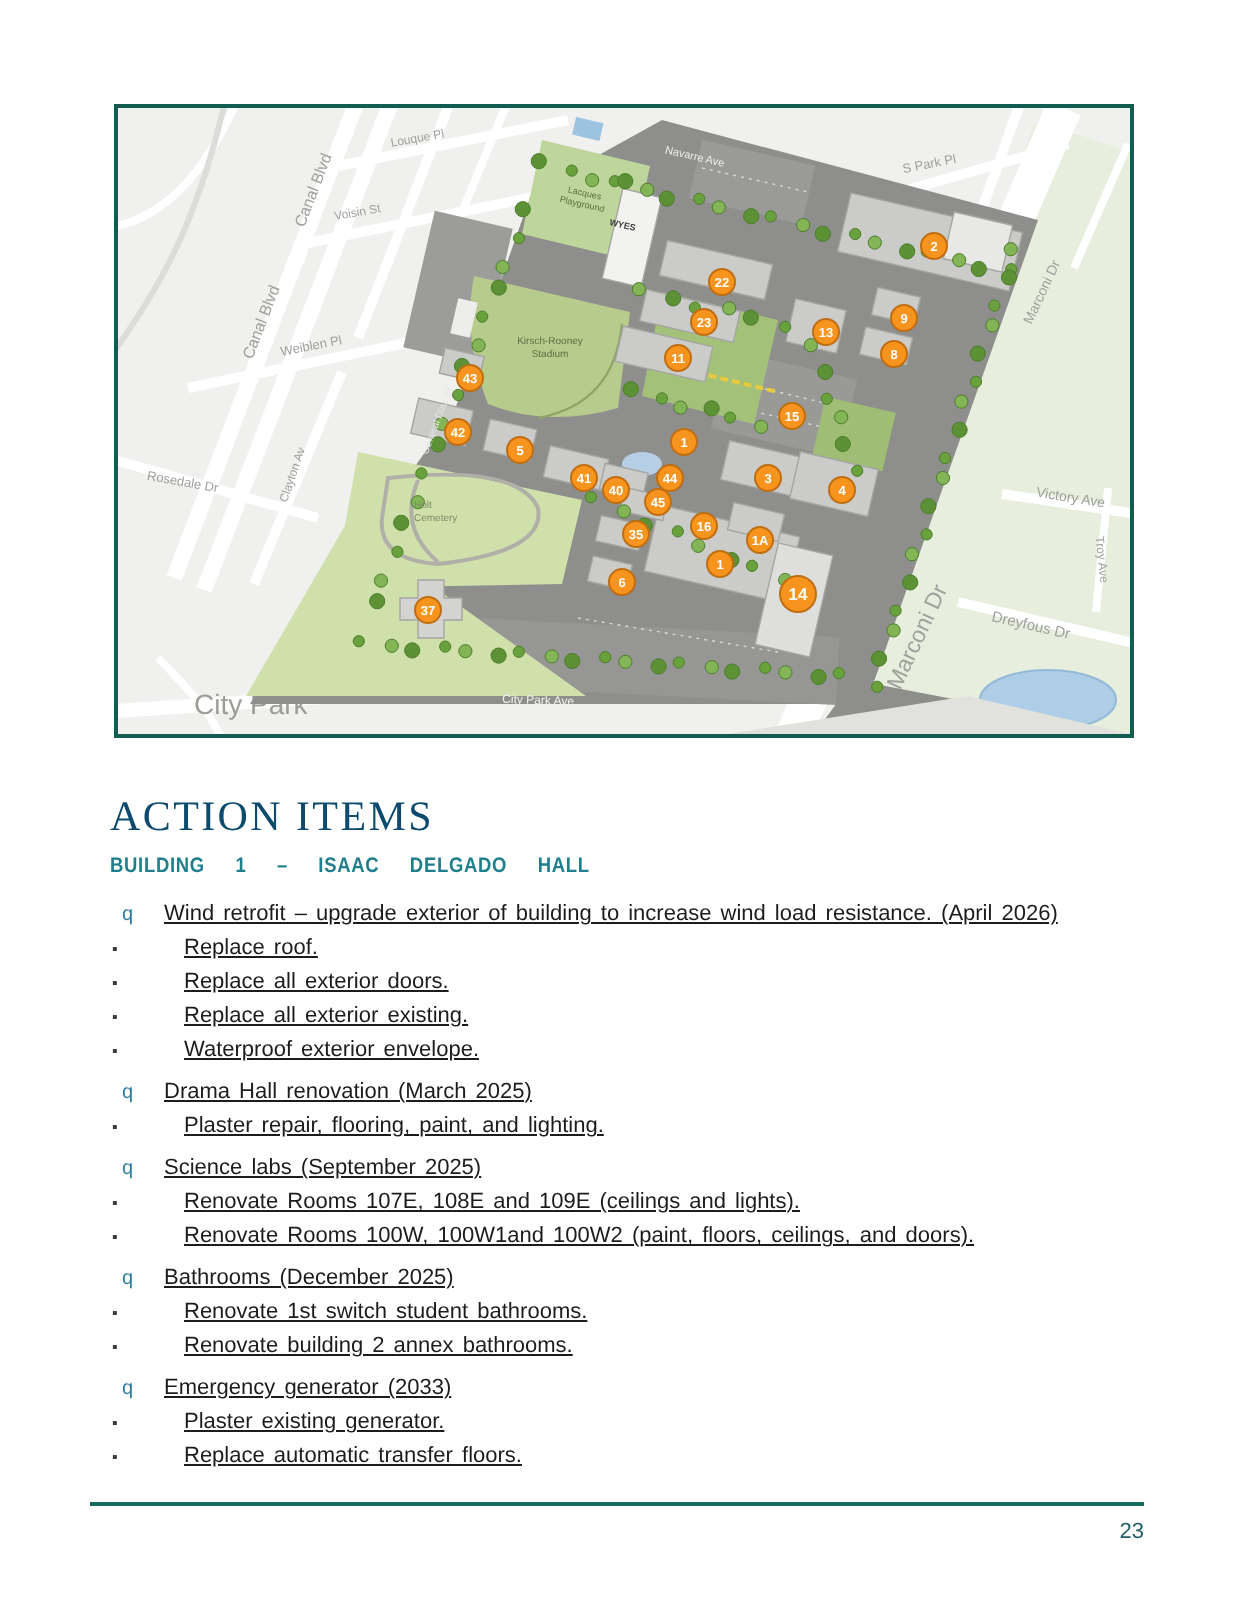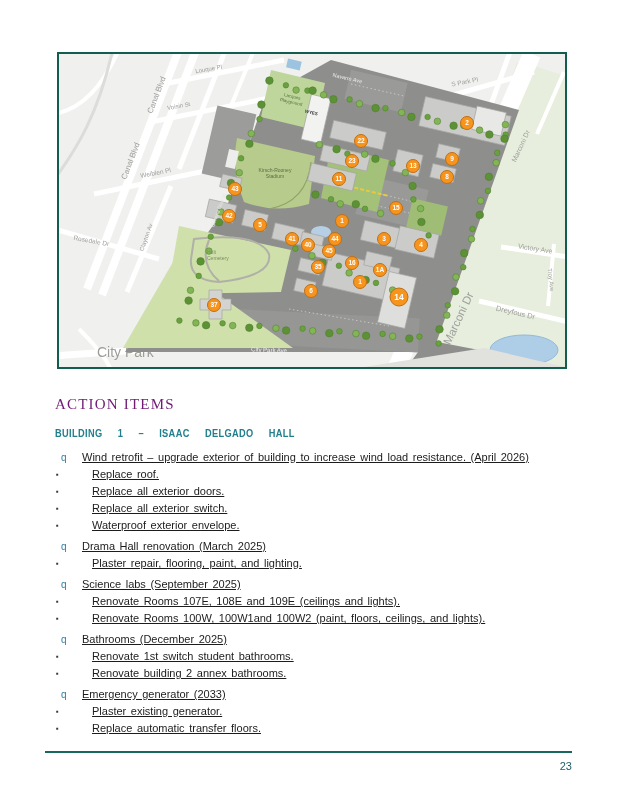--- a/index.html
+++ b/index.html
@@ -2,21 +2,21 @@
 <html><head>
 <meta charset="utf-8">
 <style>
   html,body{margin:0;padding:0;background:#fff;}
   body{width:618px;height:800px;position:relative;overflow:hidden;
        font-family:"Liberation Sans",sans-serif;color:#1c1c1c;}
   .map-frame{position:absolute;left:57px;top:52px;width:506px;height:313px;
              border:2px solid #115e51;overflow:hidden;background:#f0f0ee;}
   svg text{font-family:"Liberation Sans",sans-serif;}
   .section-heading{position:absolute;left:55px;top:396px;font-family:"Liberation Serif",serif;
-      font-size:15px;letter-spacing:1.2px;color:#701a75;white-space:nowrap;}
+      font-size:21px;letter-spacing:1.2px;color:#0c4a6e;white-space:nowrap;}
   .building-heading{position:absolute;left:55px;top:427px;font-size:10.5px;font-weight:bold;
       color:#207f8d;letter-spacing:.4px;word-spacing:14px;white-space:nowrap;
       transform:scaleX(.88);transform-origin:left center;}
   .actions{position:absolute;left:55px;top:449px;right:28px;font-size:11px;line-height:17px;word-spacing:1.5px;}
   .group{margin-top:4px;}
   .group:first-child{margin-top:0;}
   .g-row{display:flex;}
   .g-row .bullet{width:27px;padding-left:6px;box-sizing:border-box;color:#2e7da5;
       font-size:10px;flex:none;}
   .i-row{display:flex;}
@@ -366,21 +366,21 @@
       <div class="i-row">
         <span class="bullet">▪</span>
         <span class="i-text">Replace roof.</span>
       </div>
       <div class="i-row">
         <span class="bullet">▪</span>
         <span class="i-text">Replace all exterior doors.</span>
       </div>
       <div class="i-row">
         <span class="bullet">▪</span>
-        <span class="i-text">Replace all exterior switch.</span>
+        <span class="i-text">Replace all exterior existing.</span>
       </div>
       <div class="i-row">
         <span class="bullet">▪</span>
         <span class="i-text">Waterproof exterior envelope.</span>
       </div>
     </div>
     <div class="group">
       <div class="g-row">
         <span class="bullet">q</span>
         <span class="g-text">Drama Hall renovation (March 2025)</span>
@@ -394,21 +394,21 @@
       <div class="g-row">
         <span class="bullet">q</span>
         <span class="g-text">Science labs (September 2025)</span>
       </div>
       <div class="i-row">
         <span class="bullet">▪</span>
         <span class="i-text">Renovate Rooms 107E, 108E and 109E (ceilings and lights).</span>
       </div>
       <div class="i-row">
         <span class="bullet">▪</span>
-        <span class="i-text">Renovate Rooms 100W, 100W1and 100W2 (paint, floors, ceilings, and lights).</span>
+        <span class="i-text">Renovate Rooms 100W, 100W1and 100W2 (paint, floors, ceilings, and doors).</span>
       </div>
     </div>
     <div class="group">
       <div class="g-row">
         <span class="bullet">q</span>
         <span class="g-text">Bathrooms (December 2025)</span>
       </div>
       <div class="i-row">
         <span class="bullet">▪</span>
         <span class="i-text">Renovate 1st switch student bathrooms.</span>

